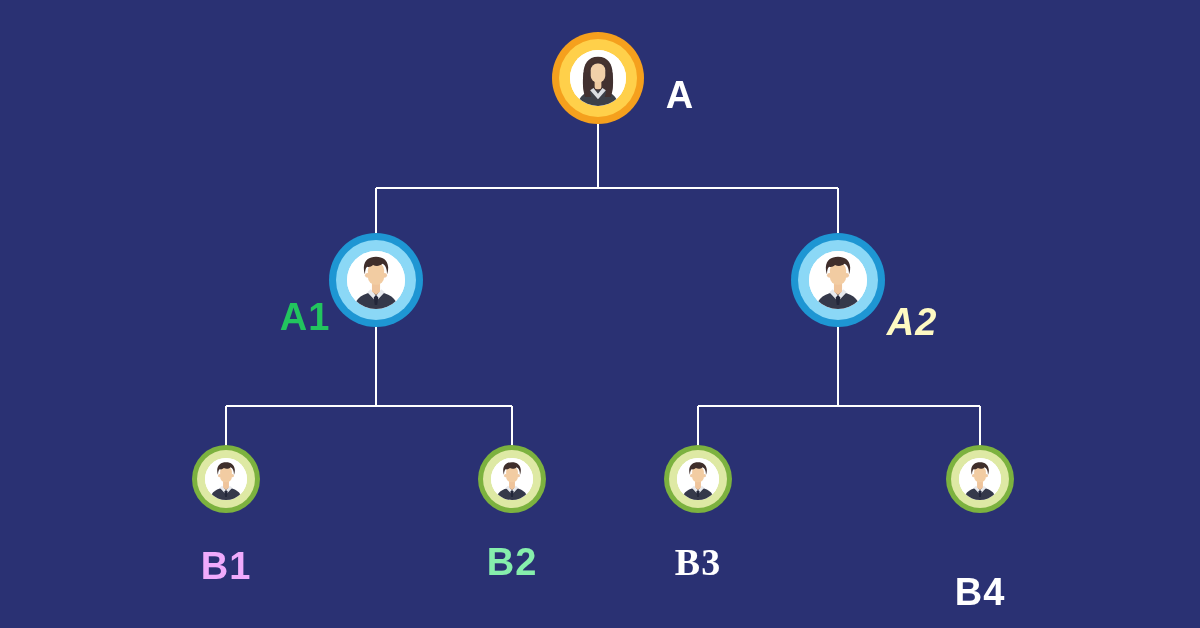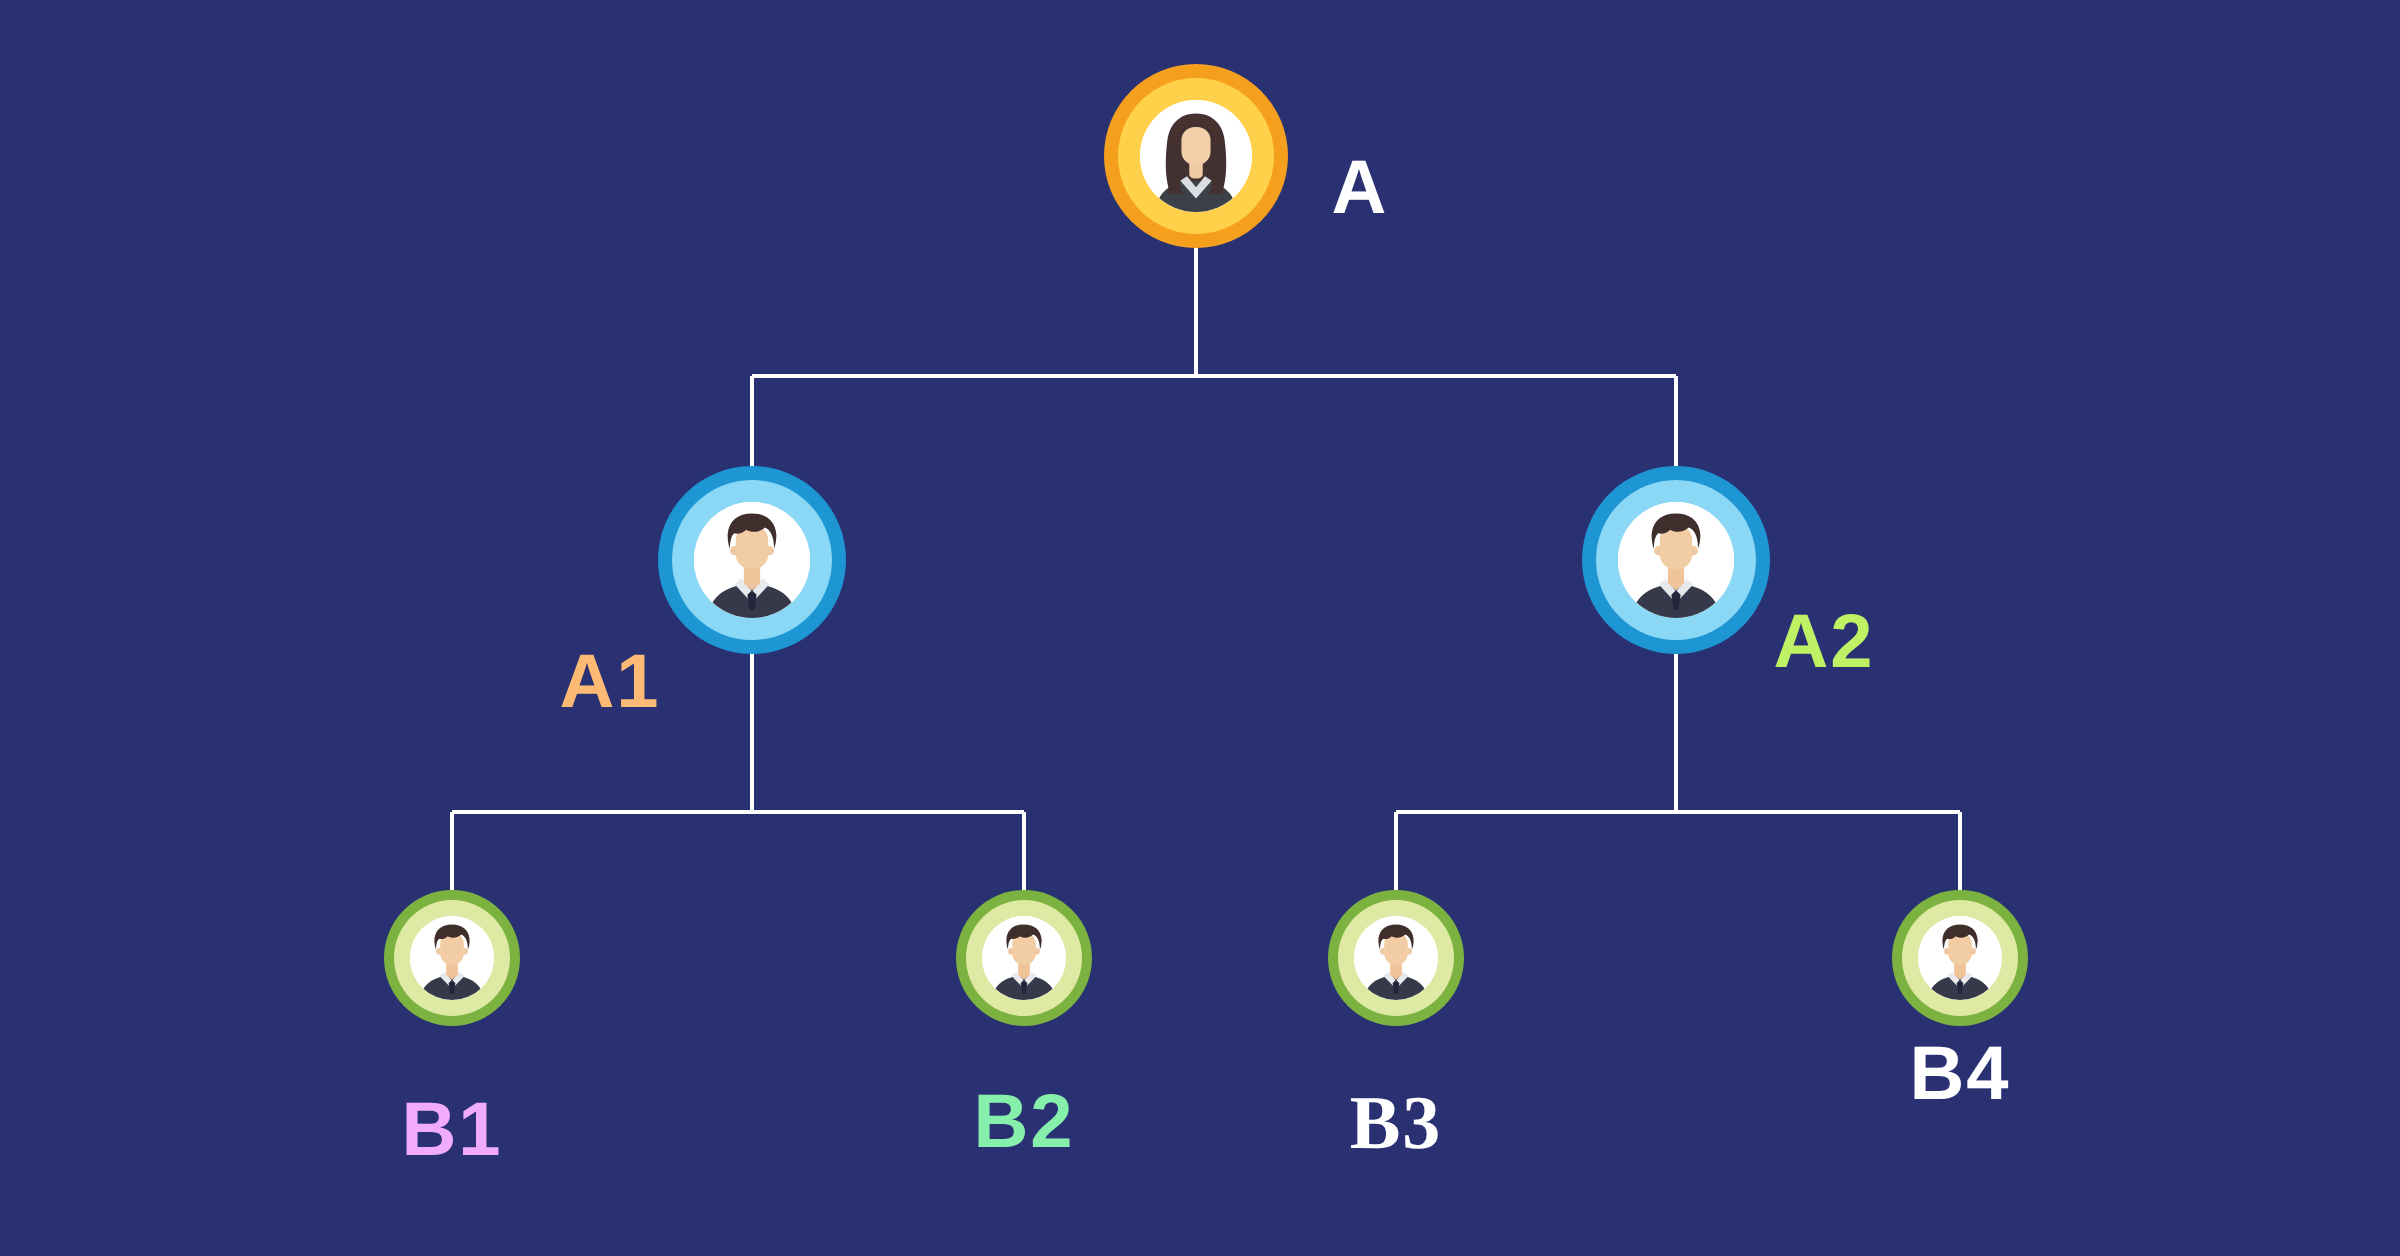--- a/index.html
+++ b/index.html
@@ -108,33 +108,33 @@
         <div class="ring-outer" style="background: rgb(30, 150, 211);">
           <div class="ring-inner" style="background: rgb(139, 216, 246); inset: 7px;">
             <div class="avatar-circle" style="inset: 11px;">
               <svg viewBox="0 0 100 100">
                 <use href="#av-male"></use>
               </svg>
             </div>
           </div>
         </div>
       </div>
-      <div class="node-label" style="left: 305px; top: 342px; color: #fdba74;">A1</div>
+      <div class="node-label" style="left: 305px; top: 317px; color: #22c55e;">A1</div>
       <div class="node" style="left: 791px; top: 233px; width: 94px; height: 94px;">
         <div class="ring-outer" style="background: rgb(30, 150, 211);">
           <div class="ring-inner" style="background: rgb(139, 216, 246); inset: 7px;">
             <div class="avatar-circle" style="inset: 11px;">
               <svg viewBox="0 0 100 100">
                 <use href="#av-male"></use>
               </svg>
             </div>
           </div>
         </div>
       </div>
-      <div class="node-label" style="left: 912px; top: 322px; color: #bef264;">A2</div>
+      <div class="node-label" style="left: 912px; top: 322px; color: #fef9c3; font-style: italic;">A2</div>
       <div class="node" style="left: 192px; top: 445px; width: 68px; height: 68px;">
         <div class="ring-outer" style="background: rgb(124, 178, 63);">
           <div class="ring-inner" style="background: rgb(222, 233, 164); inset: 5px;">
             <div class="avatar-circle" style="inset: 8px;">
               <svg viewBox="0 0 100 100">
                 <use href="#av-male"></use>
               </svg>
             </div>
           </div>
         </div>
@@ -168,15 +168,15 @@
         <div class="ring-outer" style="background: rgb(124, 178, 63);">
           <div class="ring-inner" style="background: rgb(222, 233, 164); inset: 5px;">
             <div class="avatar-circle" style="inset: 8px;">
               <svg viewBox="0 0 100 100">
                 <use href="#av-male"></use>
               </svg>
             </div>
           </div>
         </div>
       </div>
-      <div class="node-label" style="left: 980px; top: 538px; color: rgb(255, 255, 255);">B4</div>
+      <div class="node-label" style="left: 980px; top: 592px; color: rgb(255, 255, 255);">B4</div>
     </div>
 </div>
 
 </body></html>

